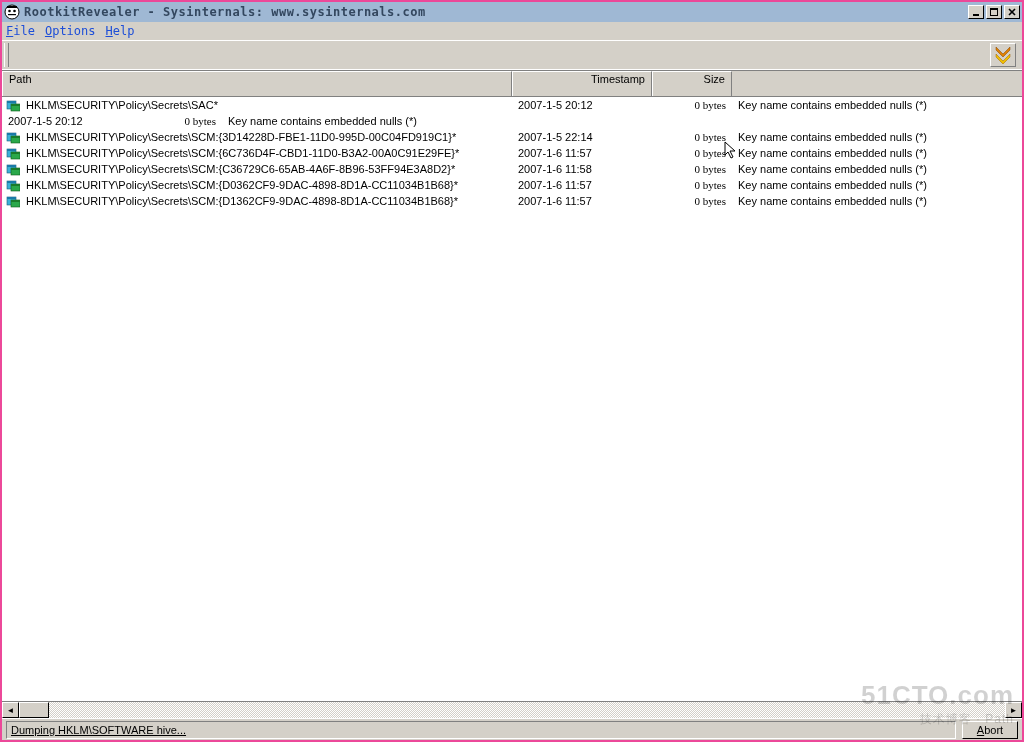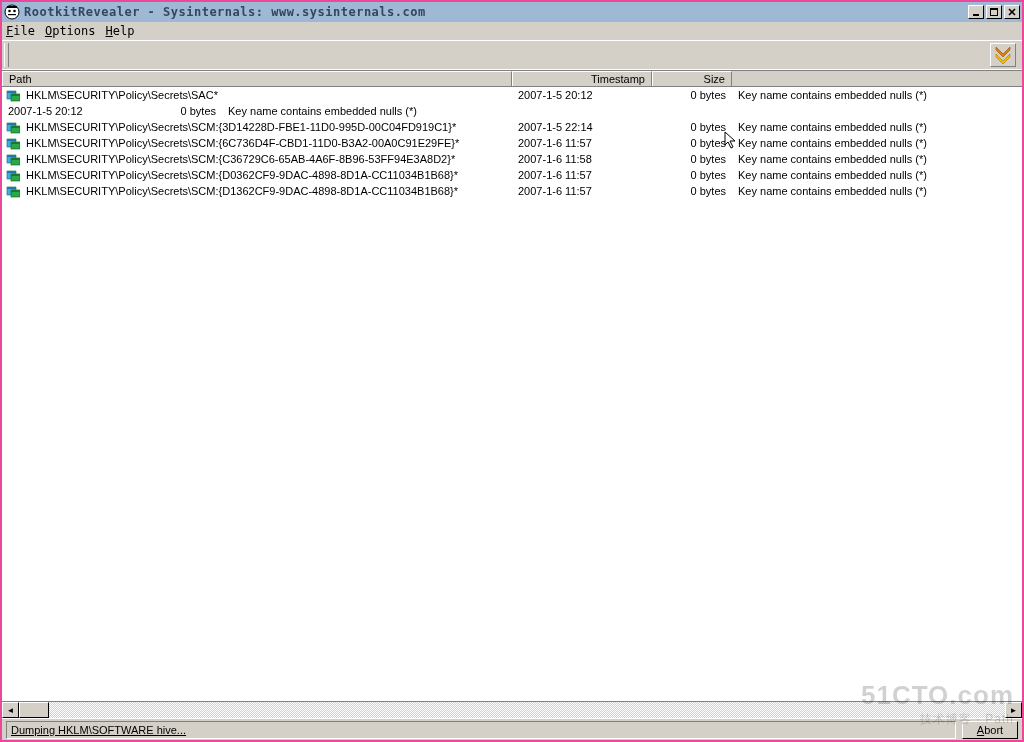--- a/index.html
+++ b/index.html
@@ -54,21 +54,21 @@
     cursor: default;
   }
   .menubar {
     height: 18px;
     background: #d4d0c8;
     display: flex;
     align-items: center;
     padding: 0 4px;
     font-family: "SimSun", "MS Sans Serif", monospace;
     font-size: 12px;
-    color: #000000;
+    color: #1d4ed8;
     gap: 10px;
   }
   .menubar .menu-item { cursor: default; }
   .menubar .menu-item .ul { text-decoration: underline; }
   .toolbar-row {
     height: 30px;
     background: #d4d0c8;
     border-top: 1px solid #fff;
     border-bottom: 1px solid #fff;
     display: flex;
@@ -94,21 +94,21 @@
   }
   .scan-btn svg { display: block; }
   .list-area {
     flex: 1;
     display: flex;
     flex-direction: column;
     position: relative;
     min-height: 0;
   }
   .list-header {
-    height: 17px;
+    height: 27px;
     display: flex;
     background: #d4d0c8;
     border-top: 1px solid #808080;
     border-bottom: 1px solid #808080;
   }
   .list-header .col {
     border-right: 1px solid #808080;
     border-top: 1px solid #fff;
     border-left: 1px solid #fff;
     padding: 1px 6px 0 6px;
@@ -129,21 +129,21 @@
   }
   .row {
     display: flex;
     height: 16px;
     align-items: center;
     white-space: nowrap;
   }
   .row .cell { overflow: hidden; text-overflow: clip; padding: 0 6px; }
   .row .c-path { width: 510px; display: flex; align-items: center; gap: 6px; padding-left: 4px;}
   .row .c-ts   { width: 140px; }
-  .row .c-size { width: 80px; text-align: right; }
+  .row .c-size { width: 80px; text-align: right; font-family: Liberation Serif, serif; }
   .row .c-desc { flex: 1; }
   .reg-icon {
     width: 14px; height: 14px;
     flex: 0 0 14px;
     display: inline-flex;
   }
   .hscroll {
     height: 17px;
     background: #d4d0c8;
     display: flex;

